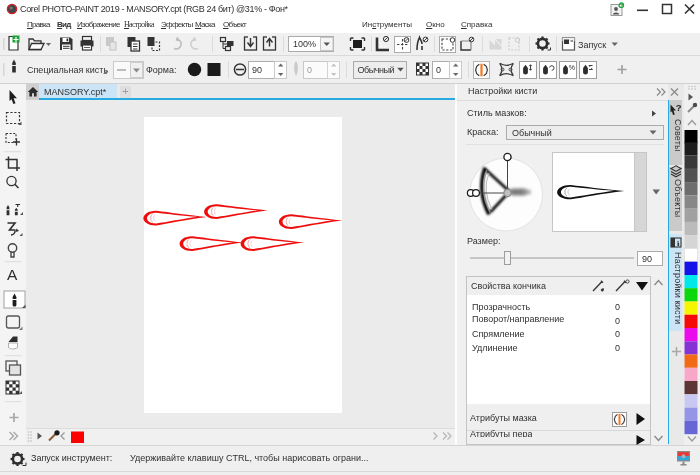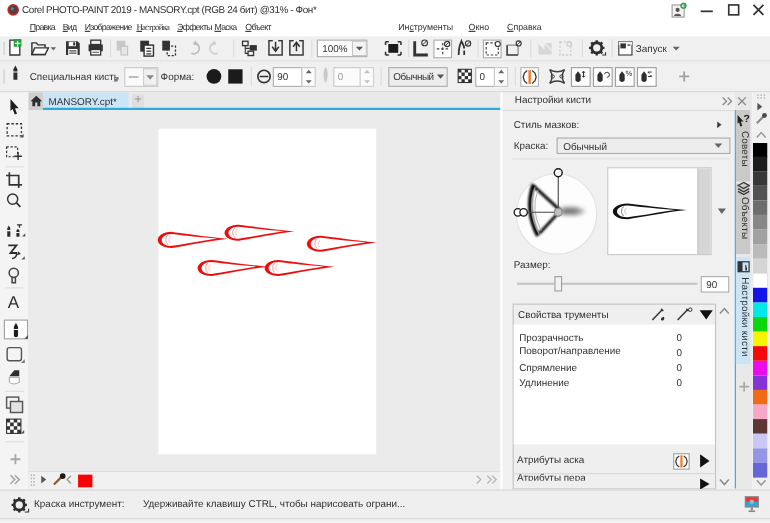--- a/index.html
+++ b/index.html
@@ -32,21 +32,21 @@
 <svg class="abs" style="left:634px;top:2px" width="64" height="14" viewBox="0 0 64 14">
   <rect x="3" y="7.5" width="11" height="1.6" fill="#333"></rect>
   <rect x="28.5" y="2.5" width="9" height="9" fill="none" stroke="#333" stroke-width="1.5"></rect>
   <path d="M51 2.5 L60 11.5 M60 2.5 L51 11.5" stroke="#333" stroke-width="1.6"></path>
 </svg>
 
 <div class="abs" style="left:0;top:17px;width:700px;height:16px;background:#fff;"></div>
 <style>.mi{position:absolute;top:20px;font-size:8px;letter-spacing:-0.7px;color:#303030;}</style>
 <div class="mi" style="left:4px;margin-top:23px;"><u>Ф</u>айл</div>
 <div class="mi" style="left:27px;"><u>П</u>равка</div>
-<div class="mi" style="left:57px;"><u>В</u>ид</div>
+<div class="mi" style="left:57px;font-weight:bold;"><u>В</u>ид</div>
 <div class="mi" style="left:77px;"><u>И</u>зображение</div>
 <div class="mi" style="left:124px;font-family:Liberation Serif, serif;"><u>Н</u>астройка</div>
 <div class="mi" style="left:161px;"><u>Э</u>ффекты</div>
 <div class="mi" style="left:195px;"><u>М</u>аска</div>
 <div class="mi" style="left:223px;"><u>О</u>бъект</div>
 <div class="mi" style="left:362px;letter-spacing:0px;">Ин<u>с</u>трументы</div>
 <div class="mi" style="left:426px;letter-spacing:0px;"><u>О</u>кно</div>
 <div class="mi" style="left:461px;letter-spacing:0px;"><u>С</u>правка</div>
 
 <div class="abs" style="left:0;top:33px;width:700px;height:22px;background:#f0f0f0;border-bottom:1px solid #dadada;"></div>
@@ -444,21 +444,21 @@
   </svg>
 
 <div class="abs t9" style="left:467px;top:236px;">Размер:</div>
 
 <div class="abs" style="left:470px;top:257px;width:164px;height:2px;background:#c6c6c6;"></div>
 <div class="abs" style="left:504px;top:251px;width:7px;height:14px;background:#f2f2f2;border:1px solid #9d9d9d;box-sizing:border-box;"></div>
 <div class="abs" style="left:637px;top:251px;width:26px;height:15px;background:#fff;border:1px solid #ababab;box-sizing:border-box;"></div>
 <div class="abs t9" style="left:642px;top:254px;">90</div>
 
 <div class="abs" style="left:466px;top:276px;width:185px;height:169px;border:1px solid #c3c3c3;box-sizing:border-box;background:#efefef;"></div>
-<div class="abs t9" style="left:471px;top:281px;">Свойства трументы</div>
+<div class="abs t9" style="left:471px;top:281px;">Свойства кончика</div>
 <svg class="abs" style="left:590px;top:278px" width="60" height="16" viewBox="0 0 60 16">
   <g stroke="#333" stroke-width="1.3" fill="none">
     <path d="M3 13 L12 3.5"></path>
       <path d="M11 2.8 l2 2"></path>
   </g>
   <path d="M13.5 10 c1.4 2.8 -1.4 4.6 -2.6 2.6 c-0.6 -1.2 1 -2.2 2.6 -2.6 z" fill="#333"></path>
   <g stroke="#333" stroke-width="1.3" fill="none">
     <path d="M26 13 L35 3.5"></path>
       <path d="M34 2.8 l2 2"></path>
   </g>
@@ -467,21 +467,21 @@
 </svg>
 <div class="abs" style="left:467px;top:295px;width:183px;height:109px;background:#fff;"></div>
 <div class="abs t9" style="left:472px;top:302px;">Прозрачность</div>
 <div class="abs t9" style="left:615px;top:302px;">0</div>
 <div class="abs t9" style="left:472px;top:314px;">Поворот/направление</div>
 <div class="abs t9" style="left:615px;top:316px;">0</div>
 <div class="abs t9" style="left:472px;top:329px;">Спрямление</div>
 <div class="abs t9" style="left:615px;top:329px;">0</div>
 <div class="abs t9" style="left:472px;top:343px;">Удлинение</div>
 <div class="abs t9" style="left:615px;top:343px;">0</div>
-<div class="abs t9" style="left:470px;top:413px;">Атрибуты аска</div>
+<div class="abs t9" style="left:470px;top:413px;">Атрибуты мазка</div>
 <div class="abs" style="left:612px;top:412px;width:15px;height:15px;background:#fff;border:1px solid #9d9d9d;box-sizing:border-box;"></div>
 <svg class="abs" style="left:613px;top:413px" width="13" height="13" viewBox="0 0 13 13">
   <g transform="translate(6.5,6.5)">
     <path d="M-2 -5.1 L-4.2 -3.2 L-5.2 0 L-4.2 3.2 L-2 5.1 M2 -5.1 L4.2 -3.2 L5.2 0 L4.2 3.2 L2 5.1" fill="none" stroke="#3a3a3a" stroke-width="1.1"></path>
     <rect x="-1" y="-5.6" width="2" height="11.2" fill="#f47920"></rect>
   </g>
 </svg>
 <svg class="abs" style="left:635px;top:412px" width="11" height="14" viewBox="0 0 11 14">
     <path d="M1.5 1 L10 7 L1.5 13 Z" fill="#111"></path>
   </svg>
@@ -584,21 +584,21 @@
       <line x1="-5.2" y1="0" x2="-7" y2="0"></line>
         <line x1="5.2" y1="0" x2="7" y2="0"></line>
       <line x1="-3.7" y1="-3.7" x2="-5" y2="-5"></line>
         <line x1="3.7" y1="3.7" x2="5" y2="5"></line>
       <line x1="-3.7" y1="3.7" x2="-5" y2="5"></line>
         <line x1="3.7" y1="-3.7" x2="5" y2="-5"></line>
     </g>
     <path d="M5 6.5 L8.5 6.5 L8.5 3.5" fill="none" stroke="#2e2e2e" stroke-width="1"></path>
   </g>
 </svg>
-<div class="abs t9" style="left:31px;top:453px;">Краска инструмент:</div>
+<div class="abs t9" style="left:31px;top:453px;">Запуск инструмент:</div>
 <div class="abs t9" style="left:130px;top:453px;">Удерживайте клавишу CTRL, чтобы нарисовать ограни...</div>
 <svg class="abs" style="left:676px;top:450px" width="16" height="17" viewBox="0 0 16 17">
   <rect x="1" y="1" width="13" height="10.5" fill="#8a8a8a"></rect>
   <rect x="2.2" y="2.2" width="10.6" height="4" fill="#e33"></rect>
   <rect x="2.2" y="6.2" width="10.6" height="4" fill="#2ba8e0"></rect>
   <circle cx="7.5" cy="6.2" r="2" fill="#b0b0b0"></circle>
   <rect x="6.5" y="11.5" width="2" height="2.5" fill="#8a8a8a"></rect>
   <rect x="4.5" y="14" width="6" height="1.5" fill="#8a8a8a"></rect>
 </svg>
 

